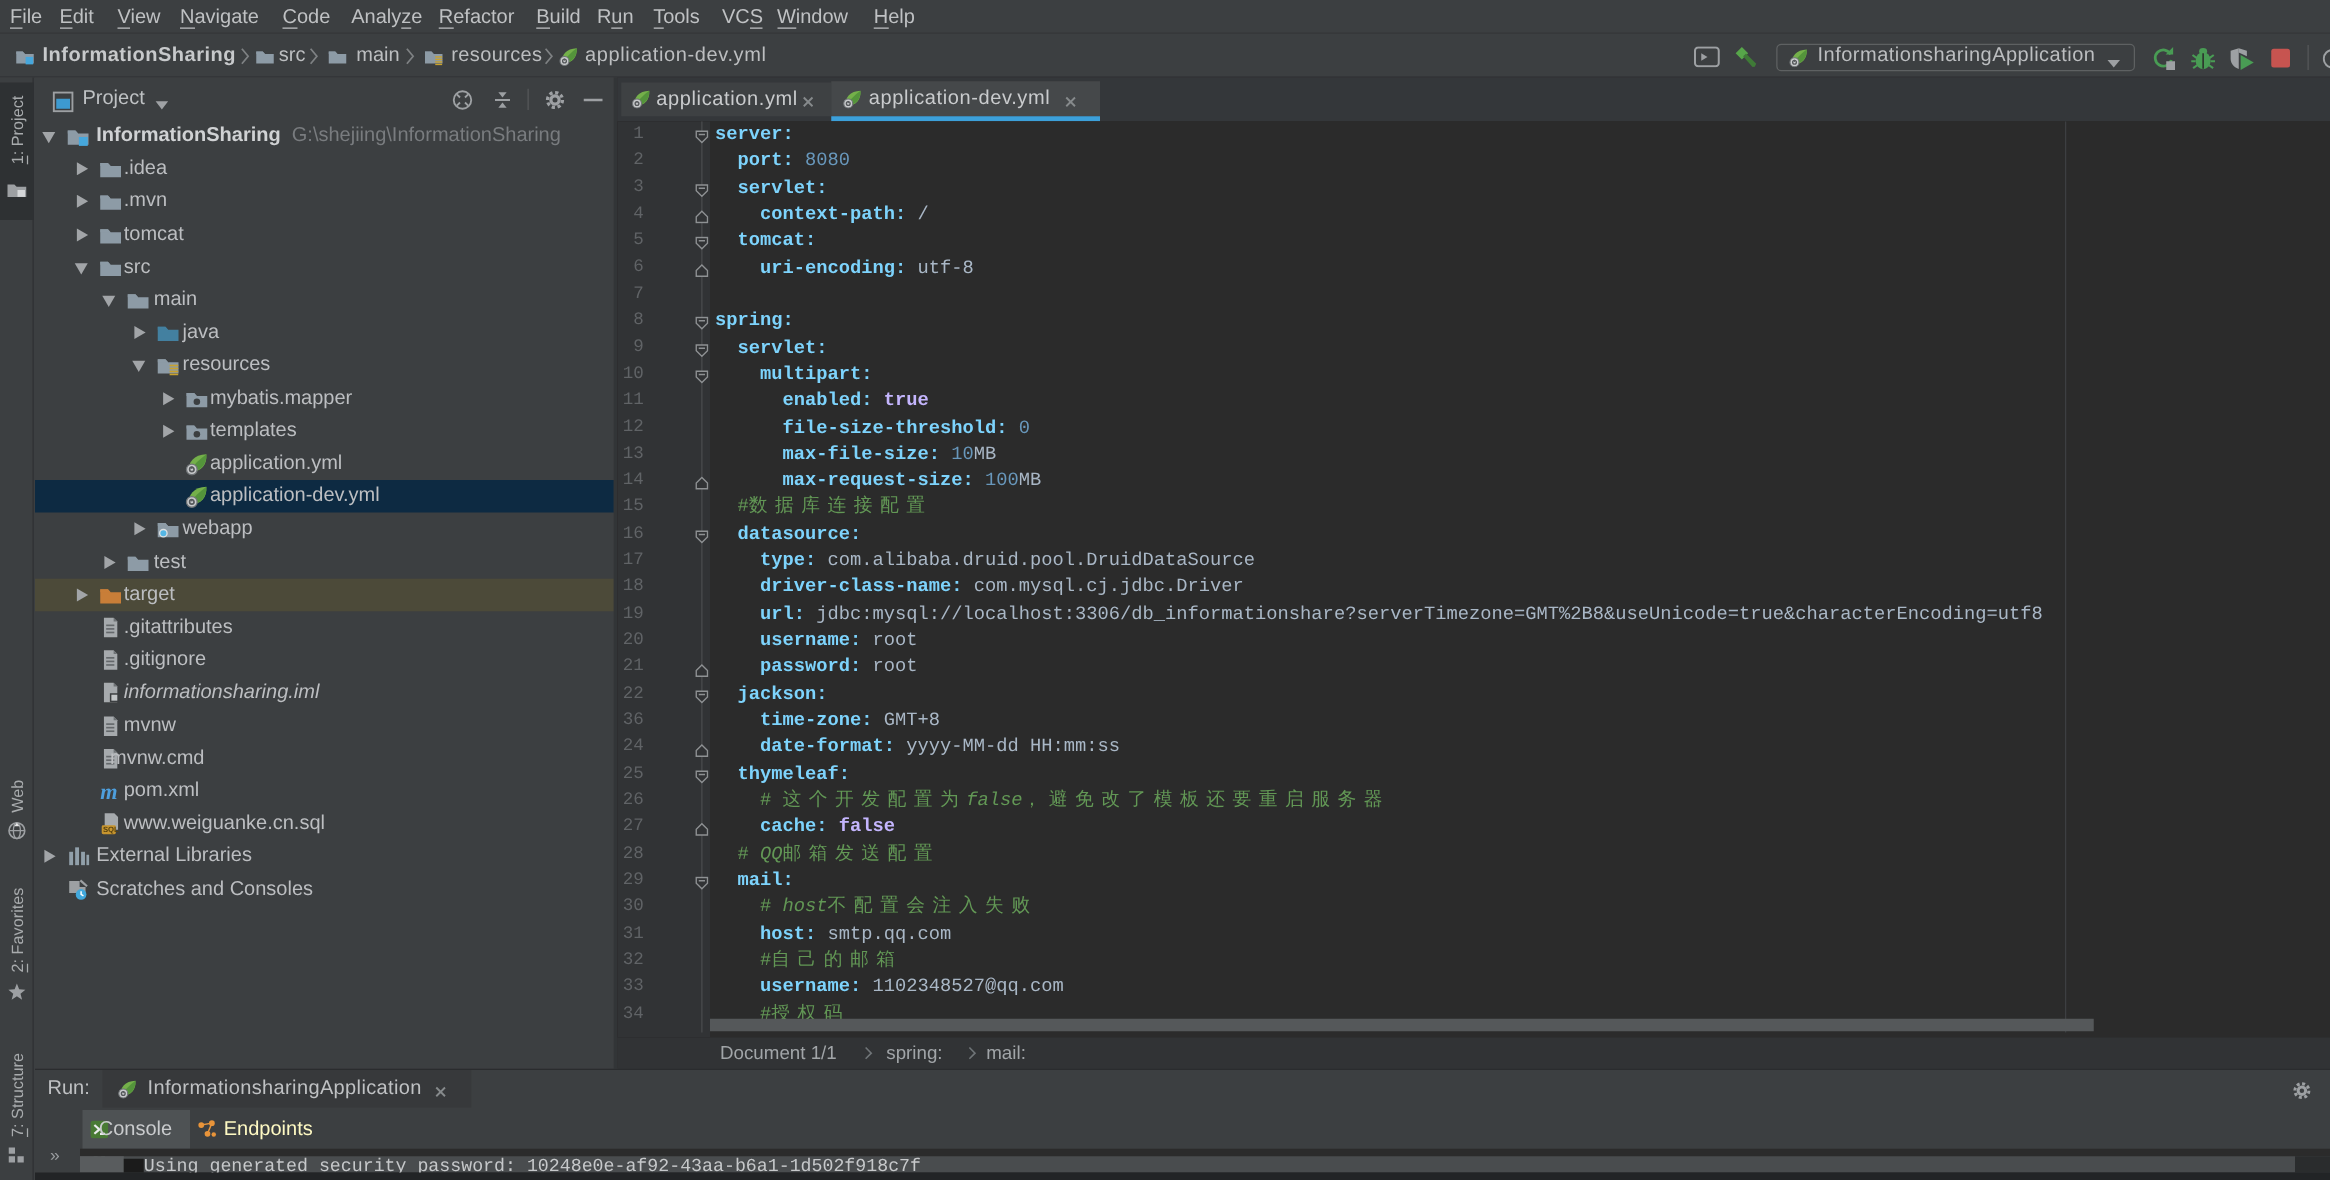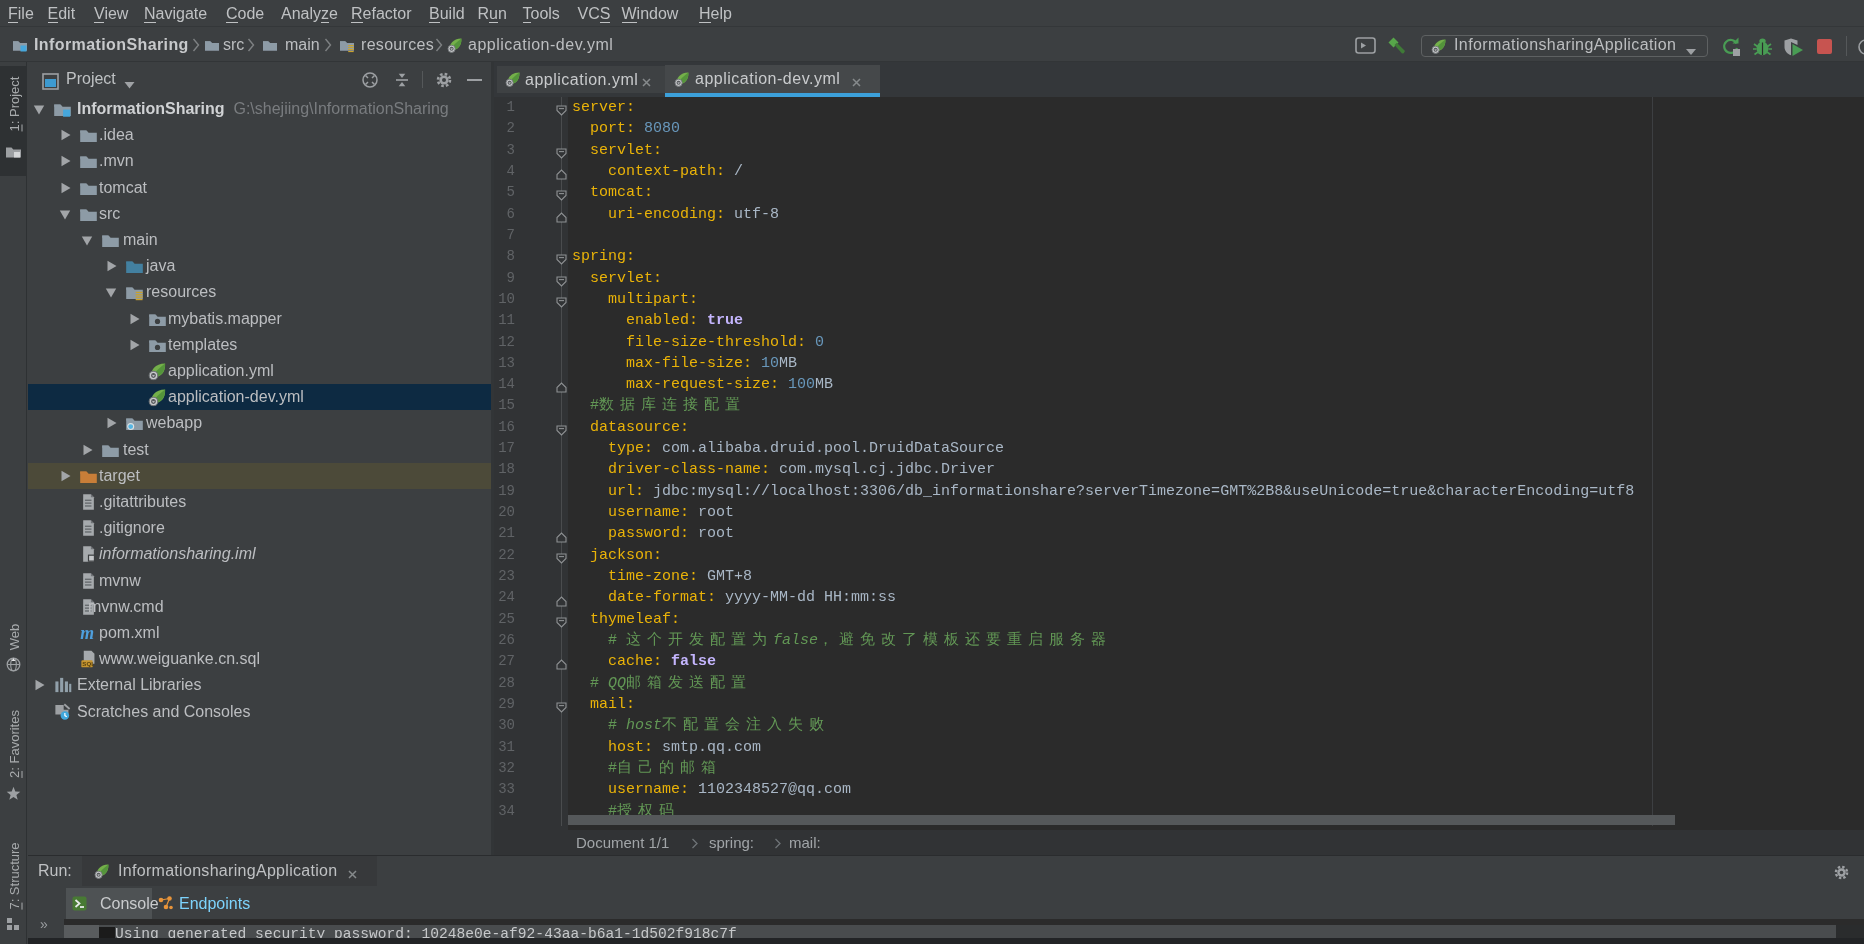--- a/index.html
+++ b/index.html
@@ -1,20 +1,20 @@
 <!DOCTYPE html>
 <html><head><meta charset="utf-8"><style>
 
 *{margin:0;padding:0;box-sizing:border-box}
 html,body{width:1864px;height:944px;overflow:hidden;background:#3C3F41;
  font-family:"Liberation Sans",sans-serif;}
 .abs{position:absolute}
 .mono{font-family:"Liberation Mono",monospace}
 .cl{position:absolute;left:572px;height:21.32px;line-height:21.32px;font-size:15px;white-space:pre;font-family:"Liberation Mono",monospace;color:#A9B7C6}
-.k{color:#eab308;font-weight:normal}.n{color:#6897BB}.c{color:#629755}.ci{color:#629755;font-style:italic}.kw{color:#c4b5fd;font-weight:bold}
+.k{color:#7dd3fc;font-weight:bold}.n{color:#6897BB}.c{color:#629755}.ci{color:#629755;font-style:italic}.kw{color:#c4b5fd;font-weight:bold}
 .cjk{letter-spacing:6px}
 .lnum{position:absolute;left:494px;width:21px;text-align:right;font-size:14px;color:#606366;font-family:"Liberation Mono",monospace;height:21.32px;line-height:21.32px}
 .trow{position:absolute;left:28px;width:463px;height:26.2px;line-height:26.2px;font-size:16px;color:#BCBEC1;white-space:pre}
 .trow svg{position:absolute;top:50%;transform:translateY(-50%)}
 .trow .lbl{position:absolute;top:0}
 .menu-item{position:absolute;top:0;height:27px;line-height:27px;font-size:16px;color:#BFC1C3}
 .menu-item u{text-decoration:none;border-bottom:1px solid #BFC1C3}
 .crumbtxt{position:absolute;top:0;height:34px;line-height:34px;font-size:16px;color:#BCBEC0}
 
 </style></head><body>
@@ -471,21 +471,21 @@
 <div class="lnum" style="top:352.84px">13</div>
 <div class="lnum" style="top:374.16px">14</div>
 <div class="lnum" style="top:395.48px">15</div>
 <div class="lnum" style="top:416.80px">16</div>
 <div class="lnum" style="top:438.12px">17</div>
 <div class="lnum" style="top:459.44px">18</div>
 <div class="lnum" style="top:480.76px">19</div>
 <div class="lnum" style="top:502.08px">20</div>
 <div class="lnum" style="top:523.40px">21</div>
 <div class="lnum" style="top:544.72px">22</div>
-<div class="lnum" style="top:566.04px">23</div>
+<div class="lnum" style="top:566.04px">36</div>
 <div class="lnum" style="top:587.36px">24</div>
 <div class="lnum" style="top:608.68px">25</div>
 <div class="lnum" style="top:630.00px">26</div>
 <div class="lnum" style="top:651.32px">27</div>
 <div class="lnum" style="top:672.64px">28</div>
 <div class="lnum" style="top:693.96px">29</div>
 <div class="lnum" style="top:715.28px">30</div>
 <div class="lnum" style="top:736.60px">31</div>
 <div class="lnum" style="top:757.92px">32</div>
 <div class="lnum" style="top:779.24px">33</div>
@@ -610,31 +610,31 @@
       <circle cx="8.5" cy="8.5" r="4.2" fill="#9DA0A3"></circle>
       <circle cx="8.5" cy="8.5" r="5.6" fill="none" stroke="#9DA0A3" stroke-width="2.4" stroke-dasharray="2.4 2"></circle>
       <circle cx="8.5" cy="8.5" r="1.8" fill="#3C3F41"></circle>
     </svg></div>
 <div class="abs" style="left:66px;top:888px;width:86px;height:31px;background:#4E5254"></div>
 <div class="abs" style="left:72px;top:896px"><svg width="15" height="15" viewBox="0 0 15 15" style="">
       <rect x="0.5" y="0.5" width="14" height="14" rx="2" fill="#487A34"></rect>
       <path d="M3.5 4 L7.5 7.5 L3.5 11" stroke="#E8EAEB" stroke-width="1.8" fill="none"></path>
       <path d="M8 11 H12" stroke="#E8EAEB" stroke-width="1.8"></path>
     </svg></div>
-<div class="abs" style="left:100px;top:888px;height:31px;line-height:31px;font-size:16px;color:#C9CBCD">Console</div>
+<div class="abs" style="left:79px;top:888px;height:31px;line-height:31px;font-size:16px;color:#C9CBCD">Console</div>
 <div class="abs" style="left:157px;top:895px"><svg width="17" height="17" viewBox="0 0 17 17" style="">
       <g fill="#E8943A">
         <circle cx="4" cy="5" r="2.3"></circle>
         <circle cx="12.5" cy="3.5" r="2.3"></circle>
         <circle cx="9" cy="12" r="2.3"></circle>
         <circle cx="14" cy="12.5" r="1.8"></circle>
       </g>
       <path d="M4 5 L12.5 3.5 M12.5 3.5 L9 12" stroke="#E8943A" stroke-width="1.2"></path>
     </svg></div>
-<div class="abs" style="left:179px;top:888px;height:31px;line-height:31px;font-size:16px;color:#7dd3fc">Endpoints</div>
+<div class="abs" style="left:179px;top:888px;height:31px;line-height:31px;font-size:16px;color:#fef9c3">Endpoints</div>
 <div class="abs" style="left:64px;top:919px;width:1800px;height:25px;background:#2B2B2B"></div>
 <div class="abs" style="left:40px;top:916px;width:20px;height:16px;font-size:14px;color:#9A9DA0;letter-spacing:-2px">»</div>
 <div class="abs" style="left:75px;top:925px;width:3px;height:3px;background:#84878A"></div>
 <div class="abs" style="left:81px;top:925px;width:3px;height:3px;background:#84878A"></div>
 <div class="abs" style="left:64px;top:925px;width:1800px;height:13px;background:#494C4E"></div>
 <div class="abs" style="left:64px;top:925px;width:35px;height:13px;background:#595C5E"></div>
 <div class="abs" style="left:99px;top:927px;width:16px;height:11px;background:#1B1B1B"></div>
 <div class="abs mono" style="left:115px;top:926px;height:18px;font-size:14.6px;color:#C6C8CA;white-space:pre">Using generated security password: 10248e0e-af92-43aa-b6a1-1d502f918c7f</div>
 <div class="abs" style="left:1836px;top:925px;width:28px;height:13px;background:#2A2C2D"></div>
 <div class="abs" style="left:28px;top:938px;width:1836px;height:6px;background:#222426"></div>

